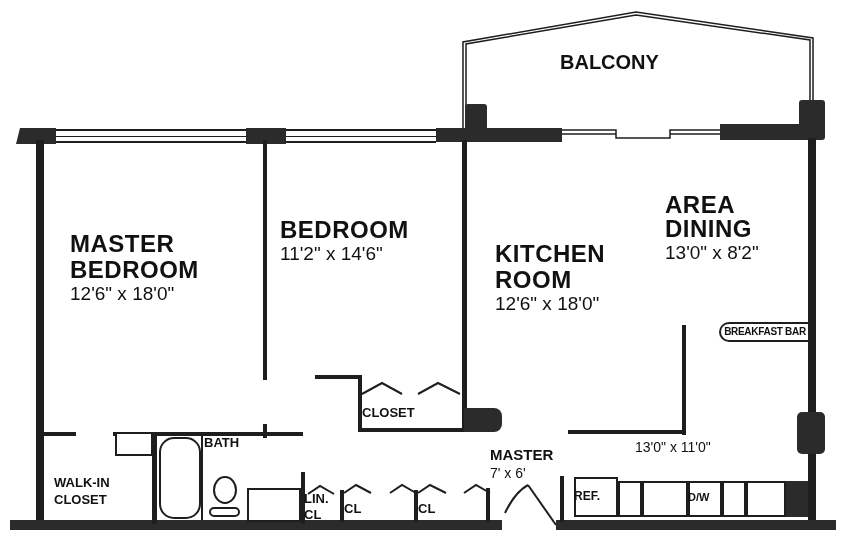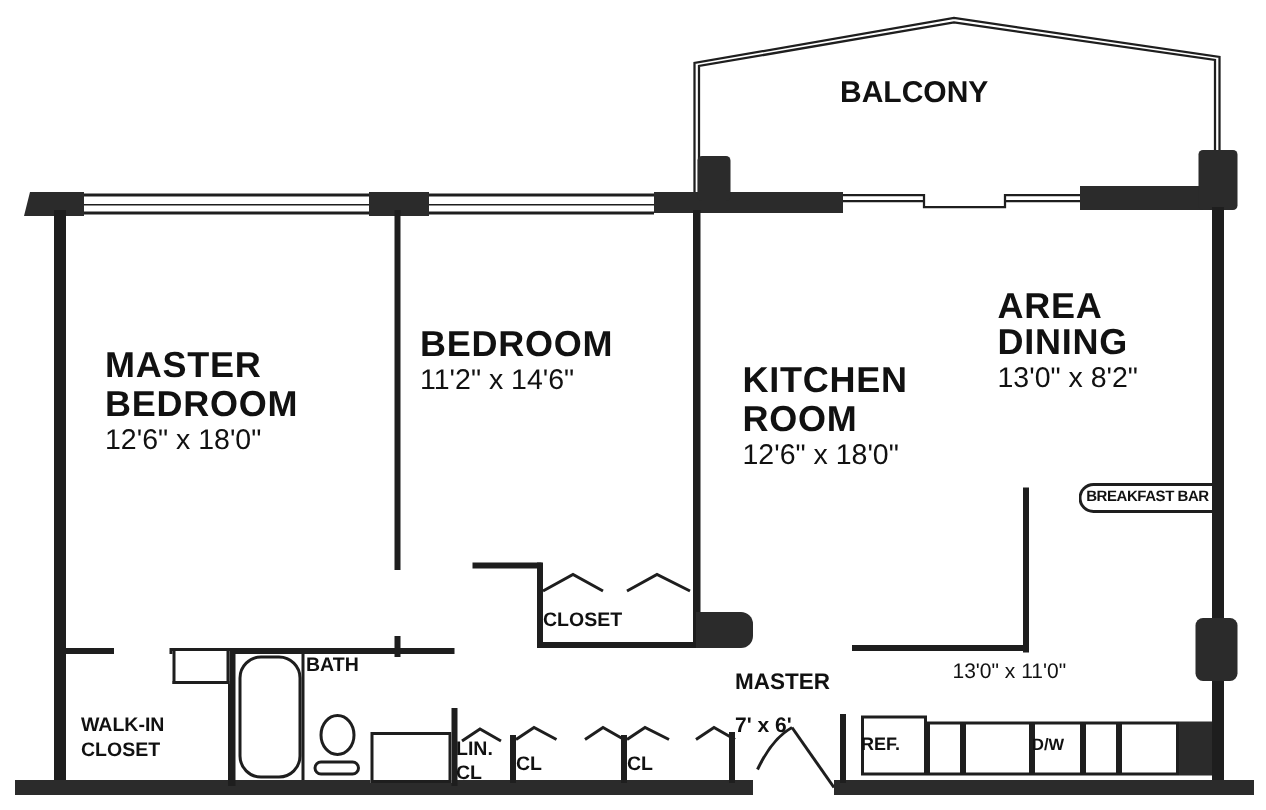--- a/index.html
+++ b/index.html
@@ -143,21 +143,21 @@
   <div class="room-title">DINING</div>
   <div class="room-dim" style="font-weight:normal;margin-top:2px;">13'0" x 8'2"</div>
 </div>
 
 <div class="label" style="left:635px;top:438px;width:140px;">
   <div style="font-size:14px;font-weight:normal;margin-top:2px;">13'0" x 11'0"</div>
 </div>
 
 <div class="label" style="left:490px;top:447px;width:80px;">
   <div style="font-size:15px;">MASTER</div>
-  <div style="font-size:14px;font-weight:bold;margin-top:14px;">7' x 6'</div>
+  <div style="font-size:14px;font-weight:normal;margin-top:4px;">7' x 6'</div>
 </div>
 
 <div class="label" style="left:204px;top:436px;width:64px;font-size:13px;text-align:left;">
   <span>BATH</span>
 </div>
 
 <div class="label small" style="left:54px;top:476px;width:94px;">
   <div>WALK-IN</div>
   <div style="margin-top:4px;">CLOSET</div>
 </div>

